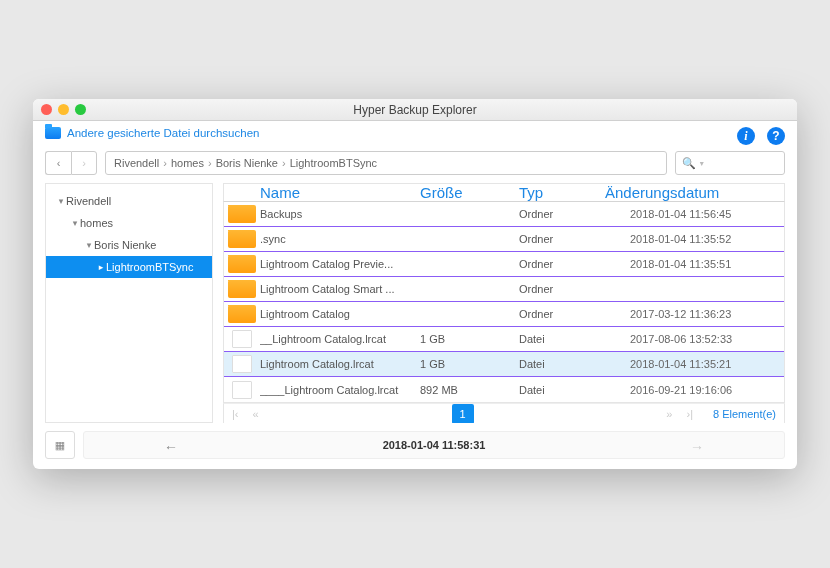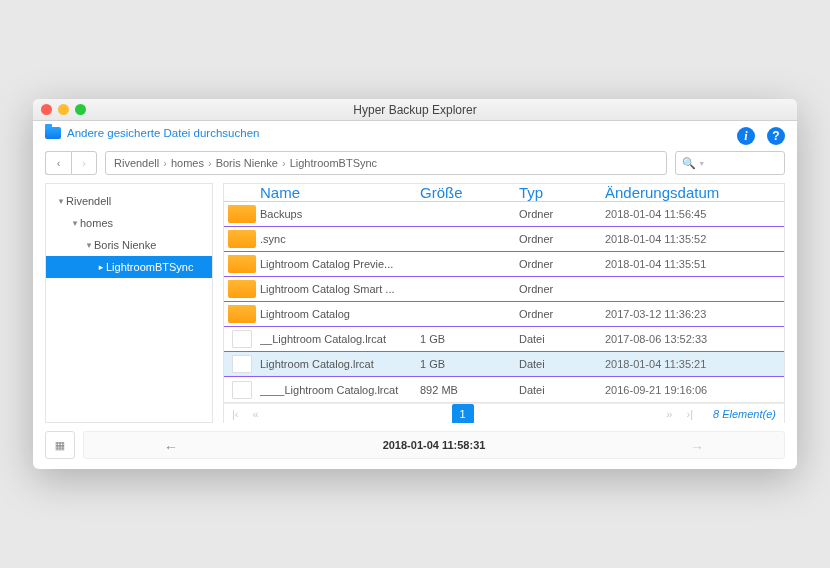--- a/index.html
+++ b/index.html
@@ -109,21 +109,21 @@
   .col.icon{width:36px;}
   .col.name{width:160px;}
   .col.size{width:86px;}
   .col.type{width:86px;margin-left:13px;}
   .col.date{flex:1;}
   .rows { border:1px solid #e5e5e5; border-top:0; }
   .row { display:flex; height:25px; align-items:center; border-bottom:1px solid #8b5cf6;}
   .row:last-child{border-bottom:0;}
   .row.selected{ background:#dff0fb;}
   .row .col{ font-size:11px; color:#555; white-space:nowrap; overflow:hidden; text-overflow:ellipsis;}
-  .row .col.date{ color:#666;}
+  .row .col.date{ color:#666;margin-left:25px;}
   .ofolder{
     width:28px; height:18px; margin-left:4px; position:relative;
     background:linear-gradient(180deg,#ffb733,#ff9f0f); border-radius:2px;
   }
   .ofolder.tab::before{
     content:''; position:absolute; top:-3px; left:0; width:12px; height:4px;
     background:#ffb733; border-radius:1px 1px 0 0;
   }
   .fileicon{
     width:20px; height:18px; margin-left:8px;
@@ -132,21 +132,21 @@
   .pager {
     margin-top:auto;
     display:flex; align-items:center; height:30px;
     border:1px solid #e5e5e5; border-top:1px solid #eee; padding:0 8px;
   }
   .pgcenter{flex:1; display:flex; justify-content:center;}
   .page-num{ background:#0d8ef0; color:#fff; width:22px; height:20px;
     display:flex; align-items:center; justify-content:center; border-radius:2px;}
   .pg-arrows{color:#ccc; display:flex; gap:14px; width:60px;}
   .pg-arrows.right{justify-content:flex-end;}
-  .elcount{ color:#1d87e4; margin-left:20px;font-style:italic;}
+  .elcount{ color:#1d87e4; margin-left:20px;}
   .footer{
     padding:8px 12px 10px 12px; display:flex; gap:8px; align-items:center;
   }
   .cal-btn{
     width:30px; height:28px; border:1px solid #ddd; border-radius:3px;
     background:#fff; display:flex; align-items:center; justify-content:center;
     color:#888;
   }
   .timeslider{
     flex:1; border:1px solid #eee; height:28px; border-radius:3px;

